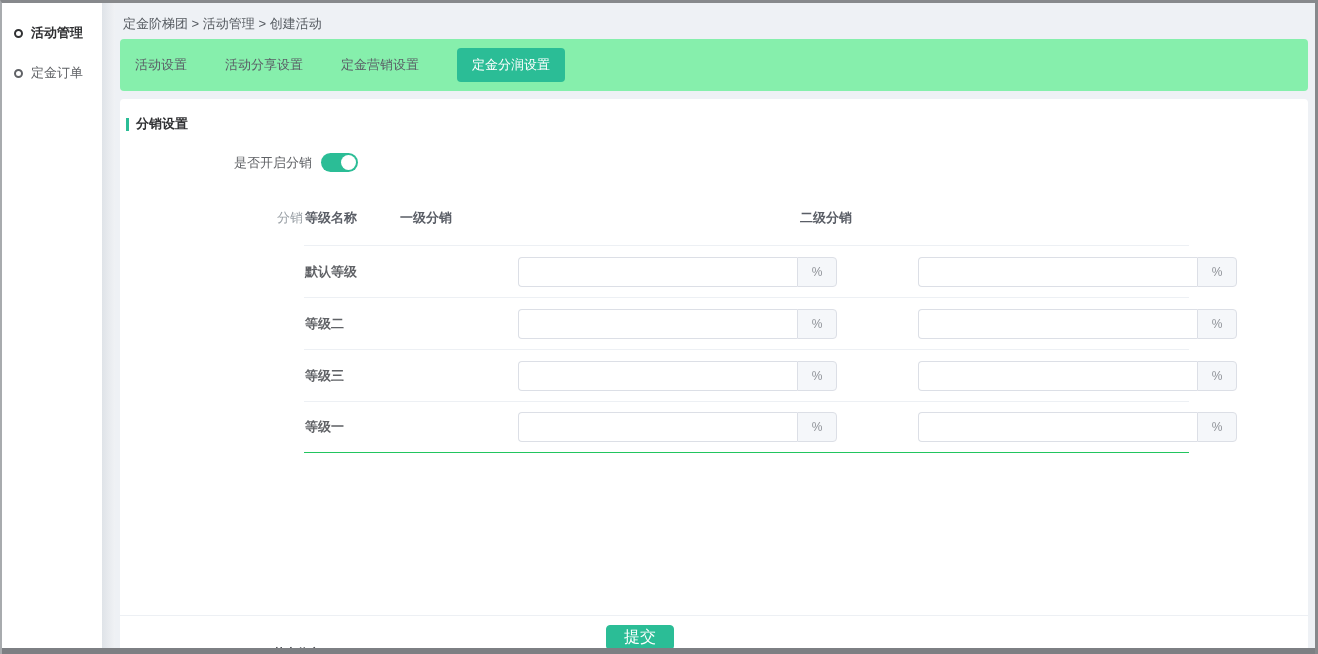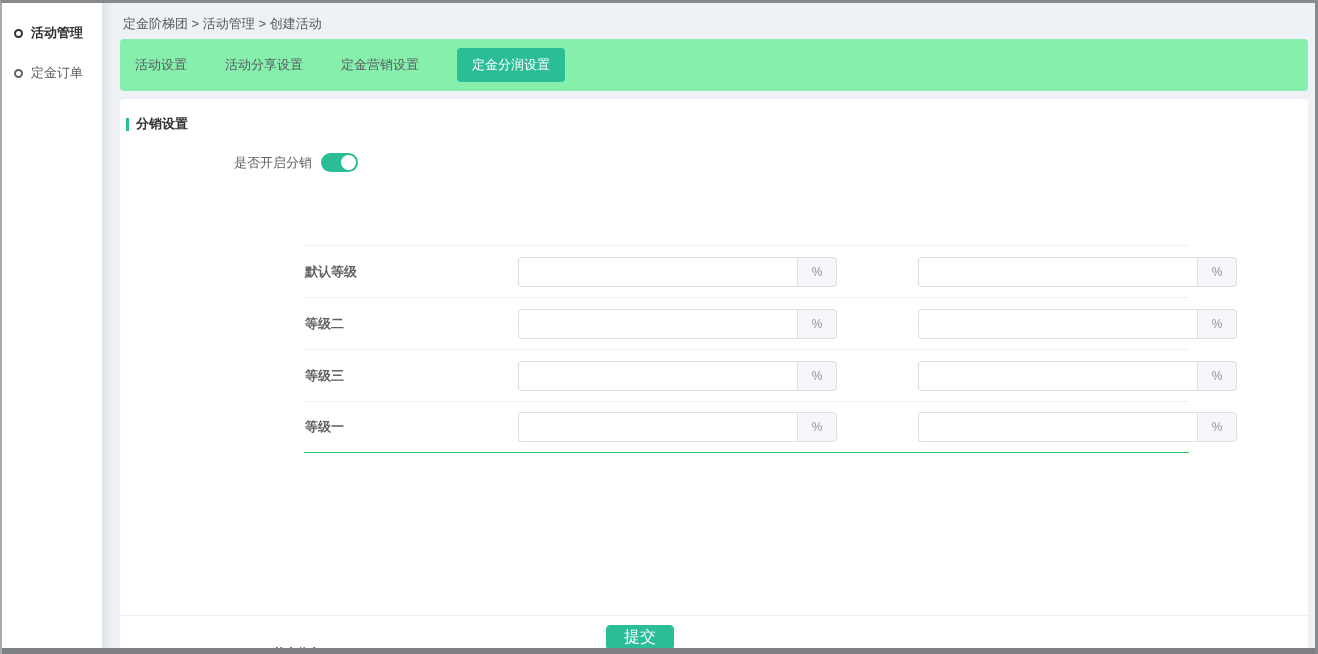--- a/index.html
+++ b/index.html
@@ -147,20 +147,26 @@
         <span class="section-title">分销设置</span>
       </div>
 
       <div class="toggle-row">
         <span class="toggle-label">是否开启分销</span>
         <span class="switch">
           <span class="knob"></span>
         </span>
       </div>
 
+      <div class="tbl-head">
+        <span class="lbl-group">分销</span>
+        <span class="th-level">等级名称</span>
+        <span class="th-l1">一级分销</span>
+        <span class="th-l2">二级分销</span>
+      </div>
 
       <div class="tbl-body">
 
         <div class="t-row">
           <span class="row-level">默认等级</span>
           <span class="in-group col1">
             <input class="rate-input" value="" style="">
             <span class="unit-append">%</span>
           </span>
           <span class="in-group col2">

